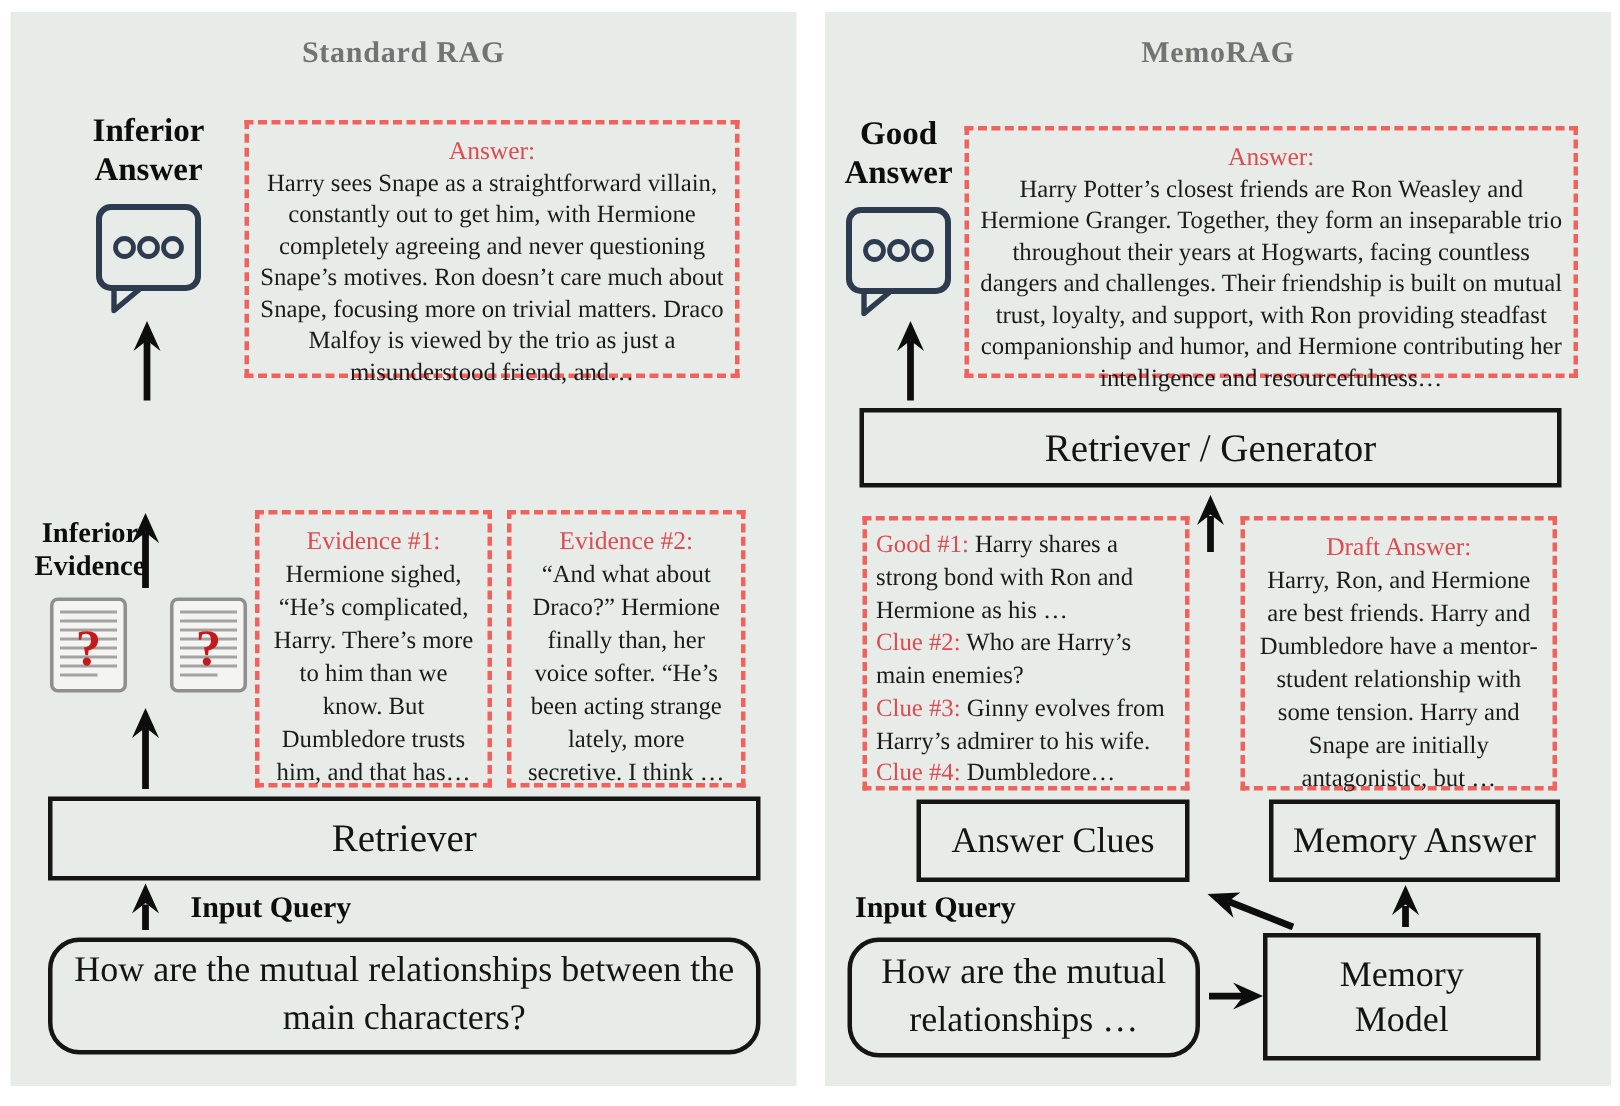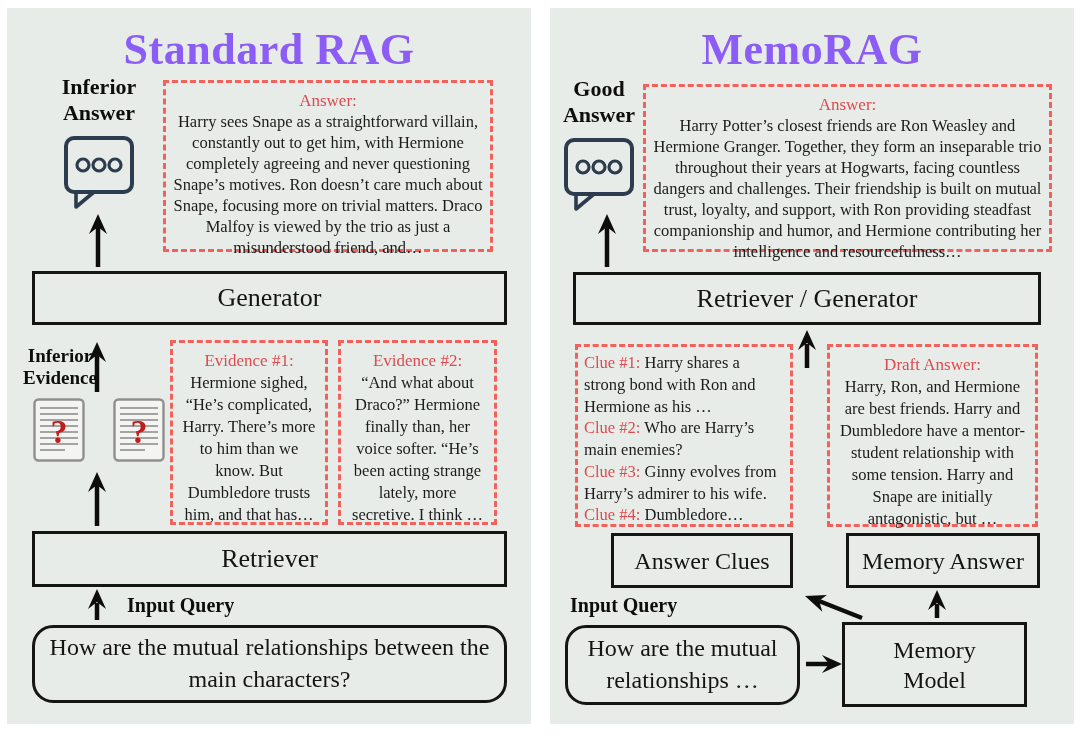--- a/index.html
+++ b/index.html
@@ -13,21 +13,21 @@
   html,body{margin:0;padding:0;background:#ffffff;}
   .stage{
     position:relative;width:1080px;height:737px;background:#ffffff;
     font-family:"Liberation Serif","DejaVu Serif",serif;color:var(--ink);
     overflow:hidden;
   }
   .panel{position:absolute;top:8px;width:524px;height:716px;background:var(--panel-bg);}
   #left-panel{left:7px;}
   #right-panel{left:550px;}
   .panel-title{position:absolute;top:16px;left:0;width:100%;text-align:center;
-    font-size:44px;font-weight:bold;letter-spacing:.5px;color:#8b5cf6;}
+    font-size:20px;font-weight:bold;letter-spacing:.5px;color:#737373;}
   .side-label{position:absolute;box-sizing:border-box;font-weight:bold;text-align:center;
     line-height:1.18;color:#0d0d0d;}
   .solid-box{position:absolute;box-sizing:border-box;border:3px solid var(--box-border);
     display:flex;align-items:center;justify-content:center;text-align:center;}
   .dashed-box{position:absolute;box-sizing:border-box;border:3px dashed var(--dashed-border);
     padding:5px 7px;text-align:center;}
   .red-title{color:var(--red-text);font-size:17px;line-height:1.25;margin:2px 0 1px;}
   .box-body{font-size:16.5px;line-height:1.27;color:#1b1b1b;}
   .lbl26{font-size:26px;}
   .lbl24{font-size:24px;line-height:1.25;}
@@ -56,23 +56,20 @@
       <circle cx="37" cy="31" r="6" fill="none" stroke="#2c3b4d" stroke-width="3.2"></circle>
       <circle cx="53" cy="31" r="6" fill="none" stroke="#2c3b4d" stroke-width="3.2"></circle>
       <path d="M14 58 L14 73 L32 58" fill="none" stroke="#2c3b4d" stroke-width="3.6" stroke-linejoin="round"></path>
     </svg>
 
     <div class="dashed-box" style="left:156px;top:72px;width:330px;height:172px">
       <div class="red-title">Answer:</div>
       <div class="box-body">Harry sees Snape as a straightforward villain, constantly out to get him, with Hermione completely agreeing and never questioning Snape’s motives. Ron doesn’t care much about Snape, focusing more on trivial matters. Draco Malfoy is viewed by the trio as just a misunderstood friend, and…</div>
     </div>
 
-    <div class="solid-box lbl26" style="left:25px;top:263px;width:475px;height:54px">
-      <span>Generator</span>
-    </div>
 
     <div class="side-label" style="left:0px;top:337px;width:106px;font-size:19px">Inferior Evidence</div>
 
     <svg class="icon-svg" style="left:26px;top:390px" width="52" height="64" viewBox="0 0 52 64">
       <rect x="1.5" y="1.5" width="49" height="61" rx="4" fill="#f4f4f2" stroke="#8f8f8f" stroke-width="2.4"></rect>
       <g stroke="#a3a3a3" stroke-width="2">
         <line x1="7" y1="10" x2="45" y2="10"></line>
           <line x1="7" y1="16" x2="45" y2="16"></line>
         <line x1="7" y1="22" x2="45" y2="22"></line>
           <line x1="7" y1="28" x2="45" y2="28"></line>
@@ -153,21 +150,21 @@
     <div class="dashed-box" style="left:93px;top:76px;width:409px;height:168px">
       <div class="red-title">Answer:</div>
       <div class="box-body">Harry Potter’s closest friends are Ron Weasley and Hermione Granger. Together, they form an inseparable trio throughout their years at Hogwarts, facing countless dangers and challenges. Their friendship is built on mutual trust, loyalty, and support, with Ron providing steadfast companionship and humor, and Hermione contributing her intelligence and resourcefulness…</div>
     </div>
 
     <div class="solid-box lbl26" style="left:23px;top:264px;width:468px;height:53px">
       <span>Retriever / Generator</span>
     </div>
 
     <div class="dashed-box" style="left:25px;top:336px;width:218px;height:183px;padding:5px 6px">
-      <div class="clue-line"><span class="clue-tag">Clue #1:</span><span> Harry shares a strong bond with Ron and Hermione as his …</span></div>
+      <div class="clue-line"><span class="clue-tag">Good #1:</span><span> Harry shares a strong bond with Ron and Hermione as his …</span></div>
       <div class="clue-line"><span class="clue-tag">Clue #2:</span><span> Who are Harry’s main enemies?</span></div>
       <div class="clue-line"><span class="clue-tag">Clue #3:</span><span> Ginny evolves from Harry’s admirer to his wife.</span></div>
       <div class="clue-line"><span class="clue-tag">Clue #4:</span><span> Dumbledore…</span></div>
     </div>
 
     <div class="dashed-box" style="left:277px;top:336px;width:211px;height:183px">
       <div class="red-title">Draft Answer:</div>
       <div class="box-body" style="line-height:1.33">Harry, Ron, and Hermione are best friends. Harry and Dumbledore have a mentor-student relationship with some tension. Harry and Snape are initially antagonistic, but …</div>
     </div>
 

